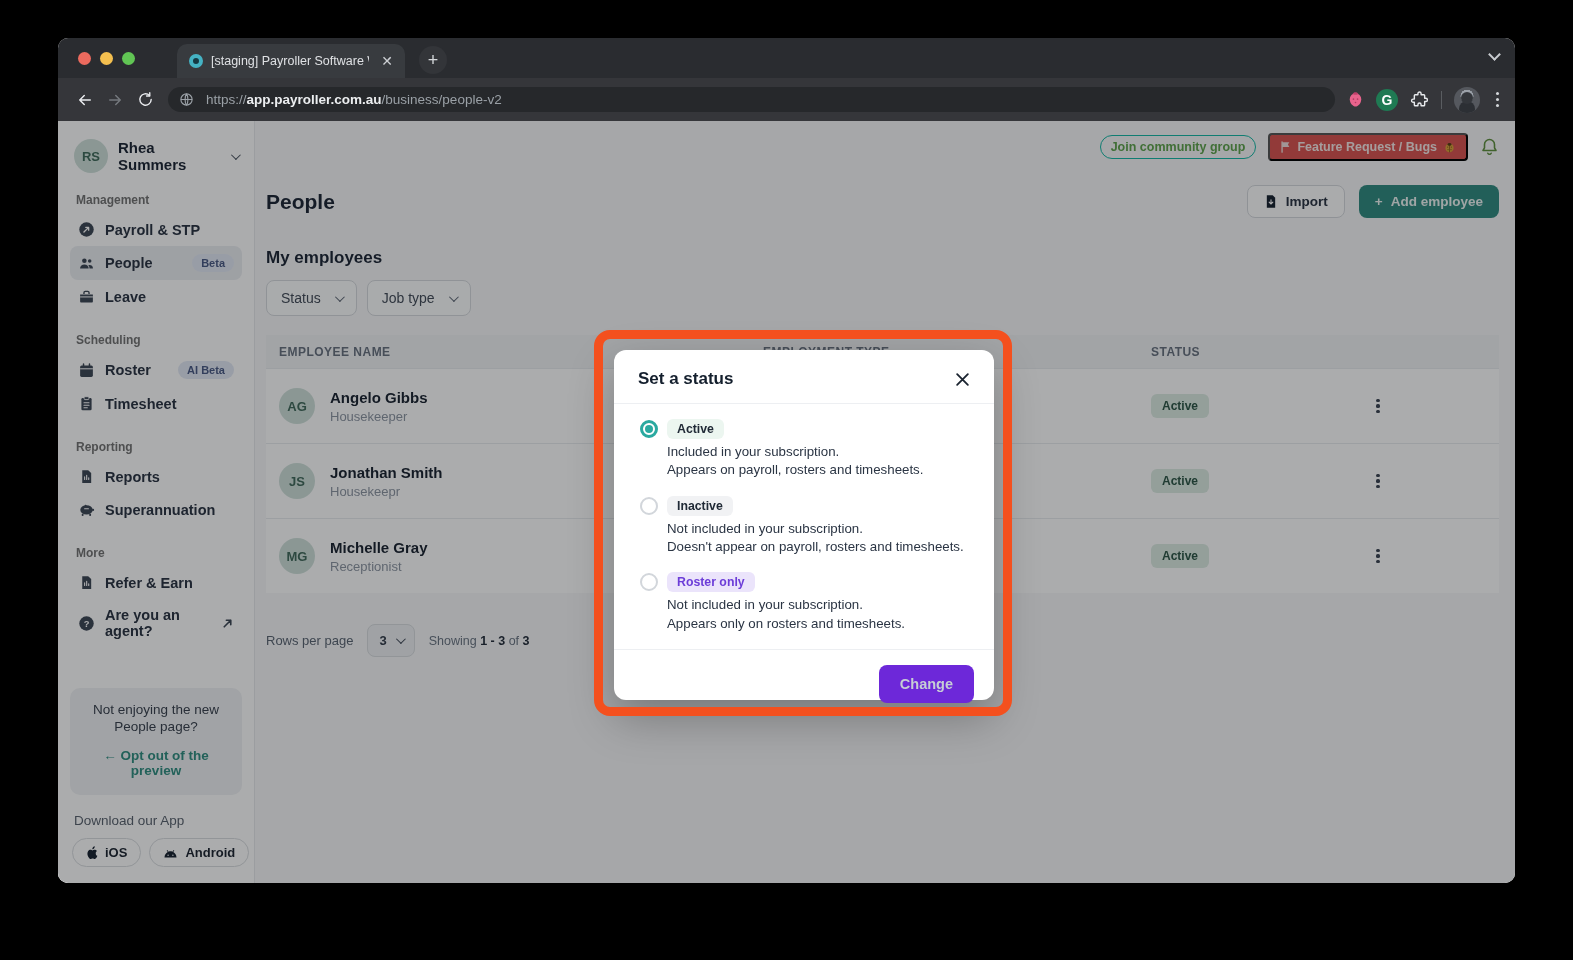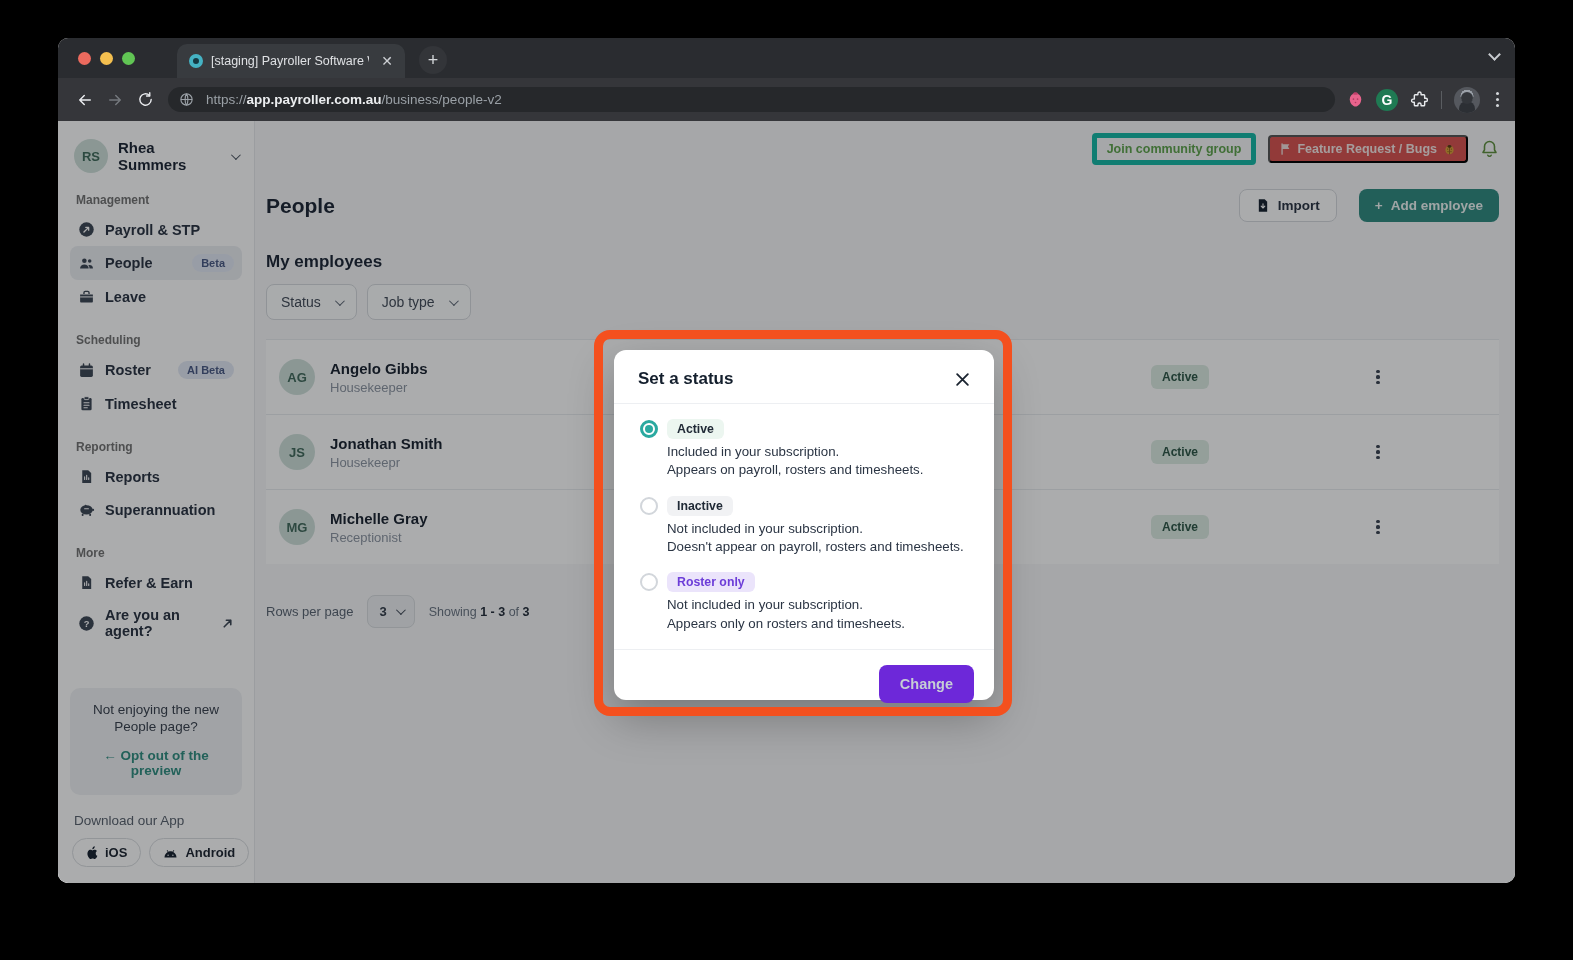--- a/index.html
+++ b/index.html
@@ -64,27 +64,27 @@
   .promo { background:#f0f2f4; border-radius:10px; padding:14px 8px 16px; text-align:center; }
   .promo-text { font-size:13.5px; color:#39414e; line-height:1.25; }
   .promo-link { font-size:13.5px; font-weight:600; color:#2f8d80; margin-top:12px; display:inline-block; }
   .dl-label { font-size:13.5px; color:#59626e; margin:18px 4px 10px; }
   .app-btns { display:flex; gap:8px; padding:0 2px; }
   .app-btn { display:flex; align-items:center; gap:7px; border:1px solid #d9dcdf; background:#fff;
     border-radius:16px; padding:6px 13px; font-size:13px; font-weight:bold; color:#1c2430; }
 
   .content { flex:1; padding:12px 16px 0 11px; }
   .header-actions { display:flex; justify-content:flex-end; align-items:center; gap:12px; }
-  .btn-join { border:5px solid #14b8a6; color:#5ea34c; background:transparent; border-radius:4px;
+  .btn-join { border:1px solid #14b8a6; color:#5ea34c; background:transparent; border-radius:12px;
     font-size:12.5px; font-weight:600; padding:4px 10px; }
   .btn-feature { background:#d9534f; color:#f6e9e7; border-radius:4px; font-size:12.5px; font-weight:600;
     padding:5px 10px; display:flex; align-items:center; gap:6px; }
   .title-row { display:flex; align-items:center; margin-top:24px; }
   .page-title { font-size:21px; font-weight:bold; color:#1c2535; }
-  .title-actions { margin-left:auto; display:flex; gap:22px; }
+  .title-actions { margin-left:auto; display:flex; gap:14px; }
   .btn-import { display:flex; align-items:center; gap:8px; background:#fdfdfe; border:1px solid #d5d8dc;
     border-radius:8px; padding:8px 16px; font-size:13.5px; font-weight:bold; color:#2a3342; }
   .btn-add { display:flex; align-items:center; gap:8px; background:#2f8a80; border:none;
     border-radius:8px; padding:8px 16px; font-size:13.5px; font-weight:bold; color:#eef5f3; }
   .sub-title { font-size:17px; font-weight:bold; color:#1c2535; margin-top:30px; }
   .filters { display:flex; gap:10px; margin-top:12px; }
   .filter-btn { display:flex; align-items:center; gap:14px; background:#fcfdfd; border:1px solid #d7dade;
     border-radius:8px; padding:9px 14px; font-size:14px; color:#424b58; }
   .filter-btn .chev { border-color:#5c6573; }
 
@@ -378,20 +378,26 @@
           <span>Status</span>
           <span class="chev"></span>
         </button>
         <button class="filter-btn">
           <span>Job type</span>
           <span class="chev"></span>
         </button>
       </div>
 
       <div class="table">
+        <div class="trow thead">
+          <span class="th">EMPLOYEE NAME</span>
+          <span class="th">EMPLOYMENT TYPE</span>
+          <span class="th">STATUS</span>
+          <span></span>
+        </div>
 
         <div class="trow tbody-row">
           <div class="emp">
             <span class="emp-avatar">AG</span>
             <div>
               <div class="emp-name">Angelo Gibbs</div>
               <div class="emp-role">Housekeeper</div>
             </div>
           </div>
           <span></span>

